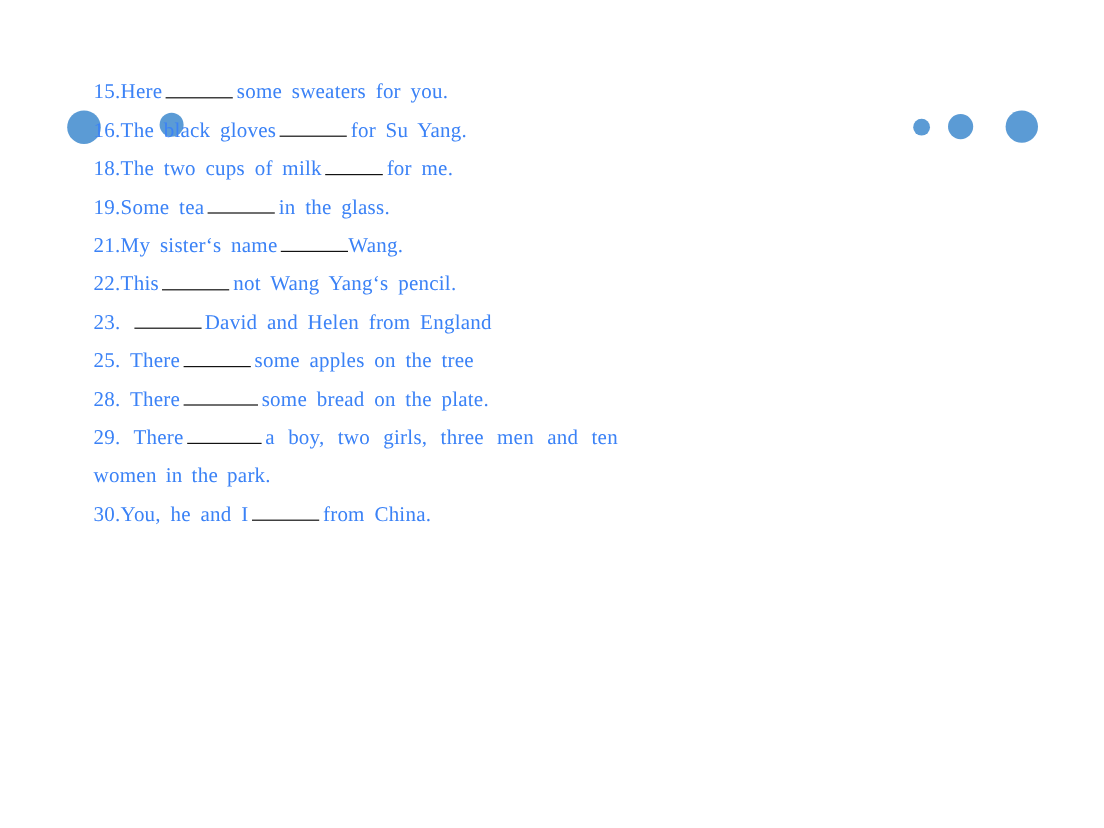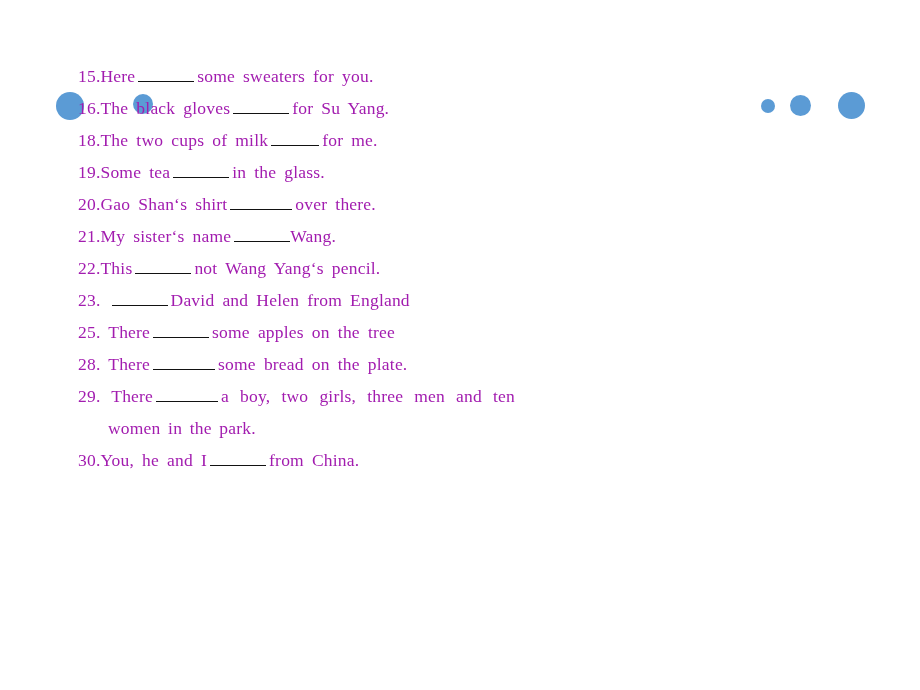--- a/index.html
+++ b/index.html
@@ -37,21 +37,21 @@
     z-index: 3;
   }
   .exercise-item {
     position: relative;
     height: 32px;
     line-height: 32px;
     font-size: 17.5px;
     white-space: nowrap;
     letter-spacing: 0.2px;
     word-spacing: 3.5px;
-    color: #a21caf;
+    color: #3b82f6;
   }
   .exercise-item.wide {
     width: 470px;
     white-space: nowrap;
   }
   .num {
     display: inline;
   }
   .blank {
     display: inline-block;
@@ -62,42 +62,40 @@
   }
   .b-md   { width: 48px; }
   .b-lg   { width: 56px; }
   .b-xl   { width: 62px; }
   
   .justified {
     word-spacing: 6.5px;
   }
   .continuation {
     word-spacing: 3px;
-    margin-left: 30px;
   }
 </style>
 </head>
 <body>
 
 <div id="slide">
 
   <div id="decorations">
       <div class="deco-circle" style="left: 56px; top: 92px; width: 28px; height: 28px; background: rgb(91, 155, 213);"></div>
       <div class="deco-circle" style="left: 133px; top: 94px; width: 20px; height: 20px; background: rgb(91, 155, 213);"></div>
       <div class="deco-circle" style="left: 761px; top: 99px; width: 14px; height: 14px; background: rgb(91, 155, 213);"></div>
       <div class="deco-circle" style="left: 790px; top: 95px; width: 21px; height: 21px; background: rgb(91, 155, 213);"></div>
       <div class="deco-circle" style="left: 838px; top: 92px; width: 27px; height: 27px; background: rgb(91, 155, 213);"></div>
     </div>
 
   <div id="exercise-list">
       <div class="exercise-item"><span class="num">15.</span><span>Here</span><span class="blank b-lg"></span><span>some  sweaters  for  you.</span></div>
       <div class="exercise-item"><span class="num">16.</span><span>The  black  gloves</span><span class="blank b-lg"></span><span>for  Su  Yang.</span></div>
       <div class="exercise-item"><span class="num">18.</span><span>The  two  cups  of  milk</span><span class="blank b-md"></span><span>for  me.</span></div>
       <div class="exercise-item"><span class="num">19.</span><span>Some  tea</span><span class="blank b-lg"></span><span>in  the  glass.</span></div>
-      <div class="exercise-item"><span class="num">20.</span><span>Gao  Shan‘s  shirt</span><span class="blank b-xl"></span><span>over  there.</span></div>
       <div class="exercise-item"><span class="num">21.</span><span>My  sister‘s  name</span><span class="blank b-lg"></span><span style="margin-left: -3px;">Wang.</span></div>
       <div class="exercise-item"><span class="num">22.</span><span>This</span><span class="blank b-lg"></span><span>not  Wang  Yang‘s  pencil.</span></div>
       <div class="exercise-item"><span class="num">23.</span> <span class="blank b-lg"></span><span>David  and  Helen  from  England</span></div>
       <div class="exercise-item"><span class="num">25.</span> <span>There</span><span class="blank b-lg"></span><span>some  apples  on  the  tree</span></div>
       <div class="exercise-item"><span class="num">28.</span> <span>There</span><span class="blank b-xl"></span><span>some  bread  on  the  plate.</span></div>
       <div class="exercise-item justified wide"><span class="num">29.</span> <span>There</span><span class="blank b-xl"></span><span>a  boy,  two  girls,  three  men  and  ten</span></div>
       <div class="exercise-item continuation"><span>women  in the  park.</span></div>
       <div class="exercise-item"><span class="num">30.</span><span>You,  he  and  I</span><span class="blank b-lg"></span><span>from  China.</span></div>
     </div>
 

